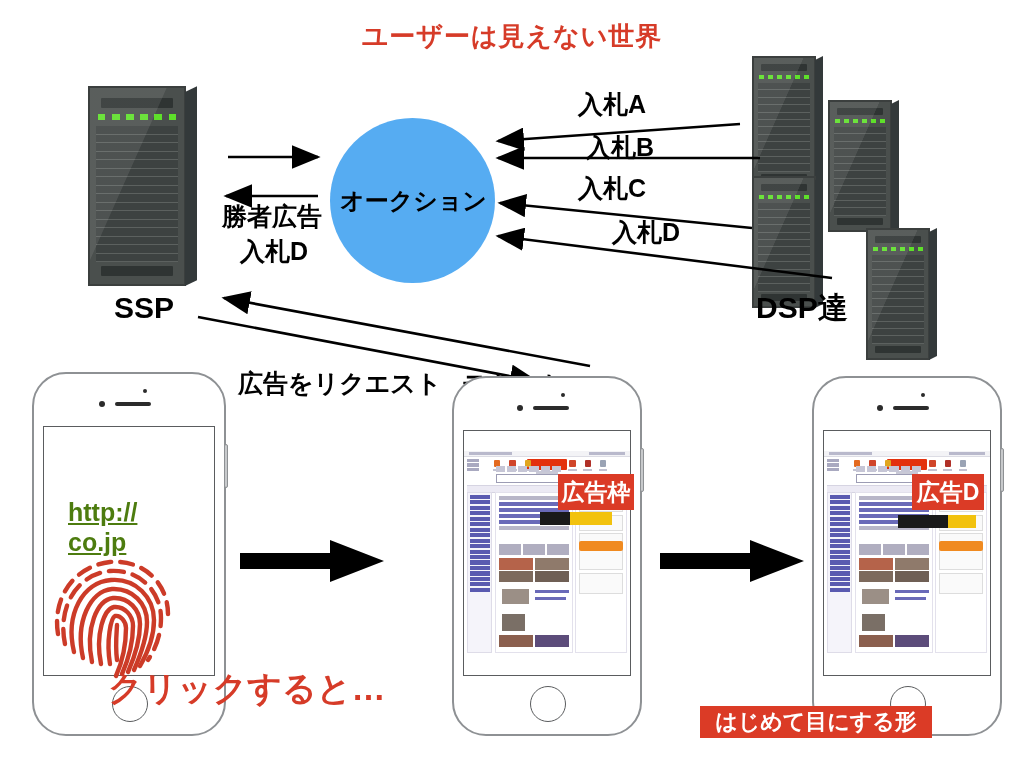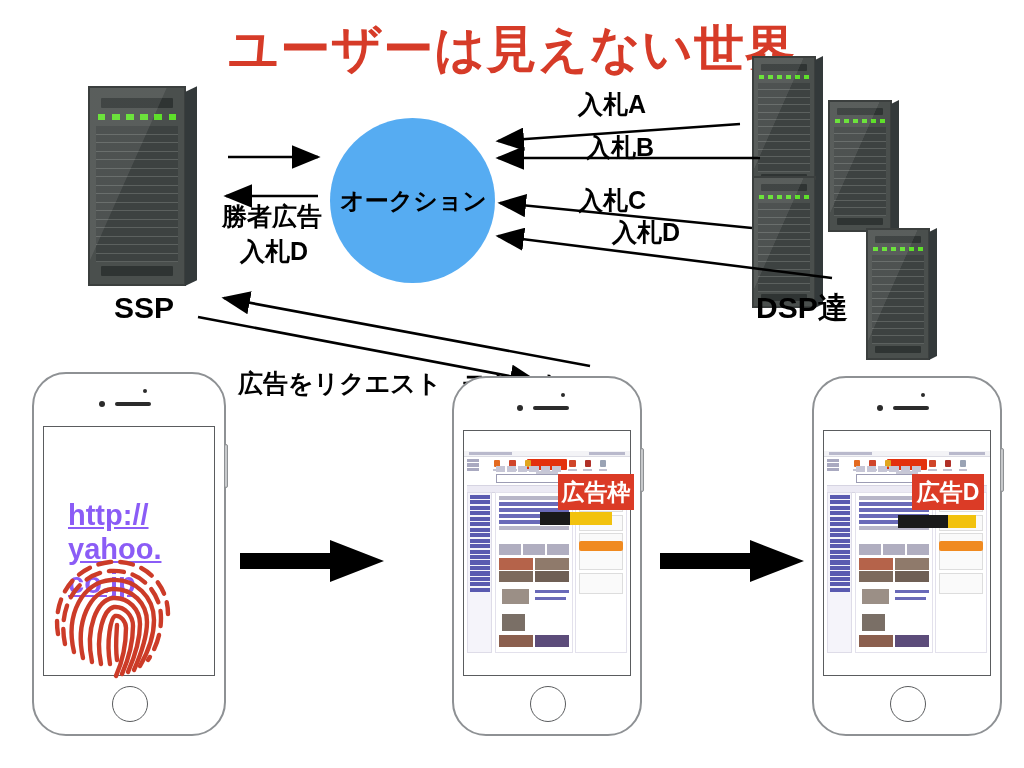--- a/index.html
+++ b/index.html
@@ -13,21 +13,21 @@
     font-family: "Liberation Sans", sans-serif;
     color: #000;
   }
   .stage { position: absolute; left: 0; top: 0; width: 1024px; height: 768px; }
   .abs { position: absolute; }
 
   
   #title {
     left: 0; top: 22px; width: 1024px;
     text-align: center;
-    font-size: 50px;
+    font-size: 26px;
     font-weight: bold;
     color: #D63B28;
     letter-spacing: 1px;
     line-height: 1.1;
   }
 
   
   .server { position: absolute; }
   .server .body {
     position: absolute; left: 0; top: 0;
@@ -140,21 +140,21 @@
     position: absolute; right: -4px; width: 4px; border-radius: 2px;
     background: #c8cacc; border: 1px solid #8e9194; box-sizing: border-box;
   }
 
   
   #fingerprint { left: 48px; top: 548px; width: 128px; height: 136px; }
 
   
   #url-text {
     left: 68px; top: 498px; width: 120px;
-    font-size: 29px; font-weight: bold; color: #8b5cf6;
+    font-size: 25px; font-weight: bold; color: #4d7c0f;
     line-height: 1.18;
     text-decoration: underline;
     text-underline-offset: 2px;
   }
 
   
   .badge-red {
     position: absolute;
     background: #DB3B26;
     color: #ffffff;
@@ -406,57 +406,57 @@
     <g>
       <path d="M660,553 L750,553 L750,540 L804,561 L750,582 L750,569 L660,569 Z" fill="#000"></path>
     </g>
   </svg>
 
   <div class="abs lbl-plain" style="left:222px; top:200px;">勝者広告</div>
   <div class="abs lbl-plain" style="left:240px; top:235px;">入札D</div>
 
   <div class="abs lbl-plain" style="left:578px; top:88px;">入札A</div>
   <div class="abs lbl-plain" style="left:586px; top:131px;">入札B</div>
-  <div class="abs lbl-plain" style="left:578px; top:184px;">入札C</div>
+  <div class="abs lbl-plain" style="left:578px; top:172px;">入札C</div>
   <div class="abs lbl-plain" style="left:612px; top:216px;">入札D</div>
 
   <div class="abs lbl-big" style="left:114px; top:291px;">SSP</div>
   <div class="abs lbl-big" style="left:756px; top:288px;text-align:center;">DSP達</div>
 
   <div class="abs lbl-plain" style="left:238px; top:367px;">広告をリクエスト</div>
   <div class="abs lbl-plain" style="left:462px; top:368px;">テキスト</div>
 
   <div class="phone" id="phone-1" style="left:32px; top:372px; width:194px; height:364px;">
     <div class="sensor"></div>
     <div class="cam"></div>
     <div class="speaker"></div>
     <div class="btn-vol" style="top:70px; height:44px;"></div>
     <div class="screen"></div>
     <div class="home"></div>
   </div>
 
   <div class="abs" id="url-text">
     <div>http://</div>
-    <div>yahoo.</div>
     <div>co.jp</div>
   </div>
 
   <svg class="abs" id="fingerprint" viewBox="0 0 128 136">
     <g fill="none" stroke="#CC3B28" stroke-width="4.4" stroke-linecap="round">
       <path d="M10,86 C4,50 26,18 62,14 C96,11 120,36 120,66" stroke-dasharray="13 9"></path>
       <path d="M17,96 C9,58 30,26 62,23 C92,21 113,44 113,70 C113,86 108,100 100,112" stroke-dasharray="15 9"></path>
       <path d="M26,104 C17,66 35,34 63,32 C88,30 106,50 106,72 C106,88 100,104 92,118"></path>
       <path d="M35,110 C27,74 42,43 64,41 C85,40 99,56 99,74 C99,90 93,106 86,122"></path>
       <path d="M44,114 C37,80 49,52 65,50 C81,49 92,62 92,76 C92,92 87,108 80,124"></path>
       <path d="M53,116 C47,86 56,61 66,59 C77,58 85,68 85,78 C85,94 81,110 74,126"></path>
       <path d="M62,116 C58,92 63,70 67,68 C73,67 78,74 78,80 C78,96 75,112 68,128"></path>
       <path d="M69,112 C67,97 69,80 69,77"></path>
     </g>
   </svg>
 
+  <div class="abs" id="click-text">クリックすると…</div>
 
   <div class="phone" id="phone-2" style="left:452px; top:376px; width:190px; height:360px;">
     <div class="sensor"></div>
     <div class="cam"></div>
     <div class="speaker"></div>
     <div class="btn-vol" style="top:70px; height:44px;"></div>
     <div class="screen">
       <div class="yahoo">
         <div class="y-topbar"></div>
         <div class="y-leftmenu">
@@ -640,14 +640,15 @@
       </div>
     </div>
     <div class="home"></div>
   </div>
 
   <div class="abs y-black" style="left:898px; top:515px; width:76px; height:13px;"></div>
   <div class="abs y-yellow" style="left:948px; top:515px; width:28px; height:13px;"></div>
 
   <div class="badge-red" id="badge-ad-d">広告D</div>
 
+  <div class="badge-red" id="badge-first-seen">はじめて目にする形</div>
 
 </div>
 
 </body></html>

